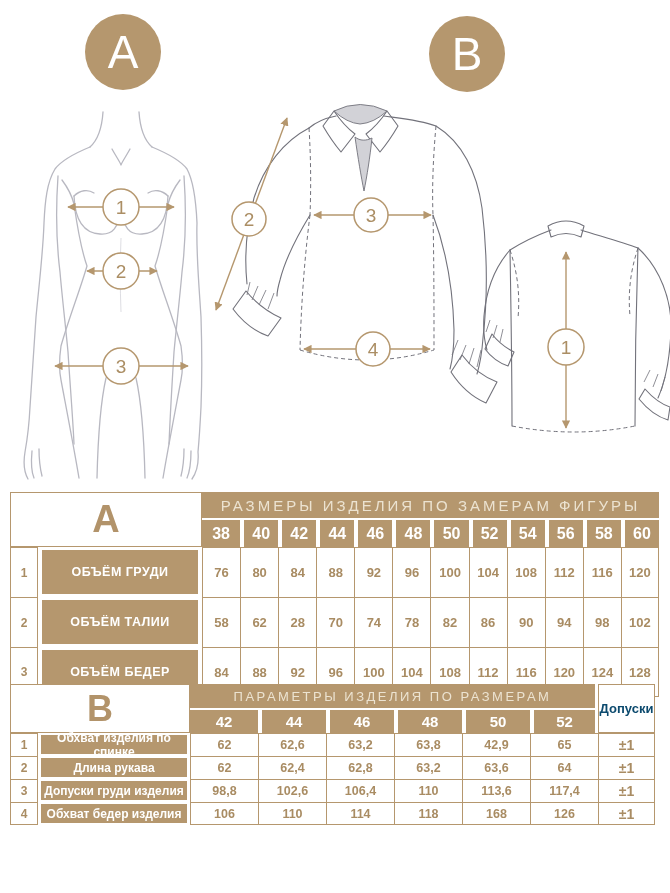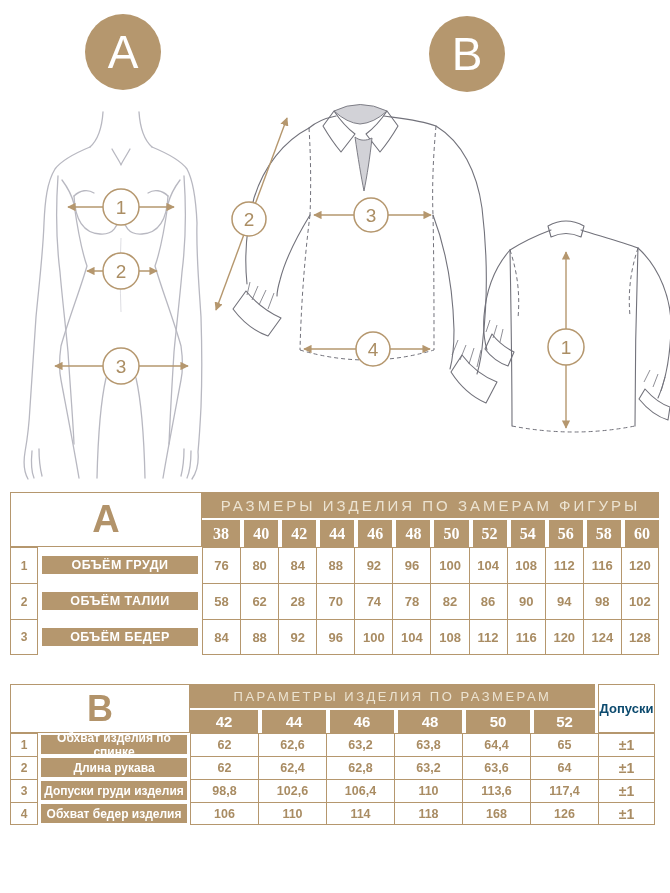--- a/index.html
+++ b/index.html
@@ -8,21 +8,21 @@
 
   .illus { position:absolute; left:0; top:0; }
 
   .tbl-wrap-a { position:absolute; left:10px; top:492px; width:649px; }
   .tbl-wrap-b { position:absolute; left:10px; top:684px; width:645px; }
 
   table.size-table { border-collapse:separate; border-spacing:0; table-layout:fixed; width:100%; }
   table.size-table td { padding:0; text-align:center; vertical-align:middle; }
 
   .t-a thead tr:nth-child(1){ height:28px; }
-  .t-a thead tr:nth-child(2){ height:27px;font-family:Liberation Serif, serif; }
+  .t-a thead tr:nth-child(2){ height:27px; }
   .t-a tbody tr{ height:36px; }
   .t-b thead tr:nth-child(1){ height:26px; }
   .t-b thead tr:nth-child(2){ height:23px; }
   .t-b tbody tr{ height:23px; }
 
   td.corner { background:#fff; border:1px solid #b5976e; color:#b2936a; font-weight:600; }
   .t-a td.corner { font-size:38px; }
   .t-b td.corner { font-size:36px; }
 
   td.title { background:#b5976e; color:#ece3d1; font-weight:500; border-bottom:2px solid #fff; }
@@ -44,21 +44,21 @@
   .t-a td.val:last-child { border-right:1px solid #b5976e; }
 
   td.tol-head { background:#fff; border:1px solid #b5976e; color:#0c4a6e; font-weight:700; font-size:13px; }
   td.tol-val { background:#fff; color:#a98c63; font-weight:700; font-size:14px;
                border-top:1px solid #b5976e; border-left:1px solid #b5976e; border-right:1px solid #b5976e; }
 
   tbody tr:last-child td.num, tbody tr:last-child td.val, tbody tr:last-child td.tol-val { border-bottom:1px solid #b5976e; }
 
   td.label-cell { background:#fff; }
   .label-box { background:#b5976e; color:#fff; font-weight:700; display:flex; align-items:center; justify-content:center; }
-  .t-a .label-box { height:18px; margin:3px 4px; font-size:12.5px; letter-spacing:.5px; }
+  .t-a .label-box { height:44px; margin:3px 4px; font-size:12.5px; letter-spacing:.5px; }
   .t-b .label-box { height:19px; margin:2px 3px; font-size:12px; }
 
   
   .fig { stroke:#b8b8c1; stroke-width:1.3; fill:none; stroke-linecap:round; stroke-linejoin:round; }
   .fig-thin { stroke:#b8b8c1; stroke-width:.8; fill:none; opacity:.6; }
   .gar { stroke:#72727b; stroke-width:1.1; fill:none; stroke-linecap:round; stroke-linejoin:round; }
   .gar-fill { stroke:#72727b; stroke-width:.9; fill:#d2d2d7; }
   .gar-dash { stroke:#72727b; stroke-width:1; fill:none; stroke-dasharray:4 3; }
   .gar-thin { stroke:#72727b; stroke-width:.8; fill:none; }
   .mline { stroke:#b5976e; stroke-width:1.4; fill:none; }
@@ -325,21 +325,21 @@
       <tbody>
           <tr>
             <td class="num">1</td>
             <td class="label-cell">
               <div class="label-box">Обхват изделия по спинке</div>
             </td>
             <td class="val">62</td>
             <td class="val">62,6</td>
             <td class="val">63,2</td>
             <td class="val">63,8</td>
-            <td class="val">64,4</td>
+            <td class="val">42,9</td>
             <td class="val">65</td>
             <td class="tol-val">±1</td>
           </tr>
           <tr>
             <td class="num">2</td>
             <td class="label-cell">
               <div class="label-box">Длина рукава</div>
             </td>
             <td class="val">62</td>
             <td class="val">62,4</td>

